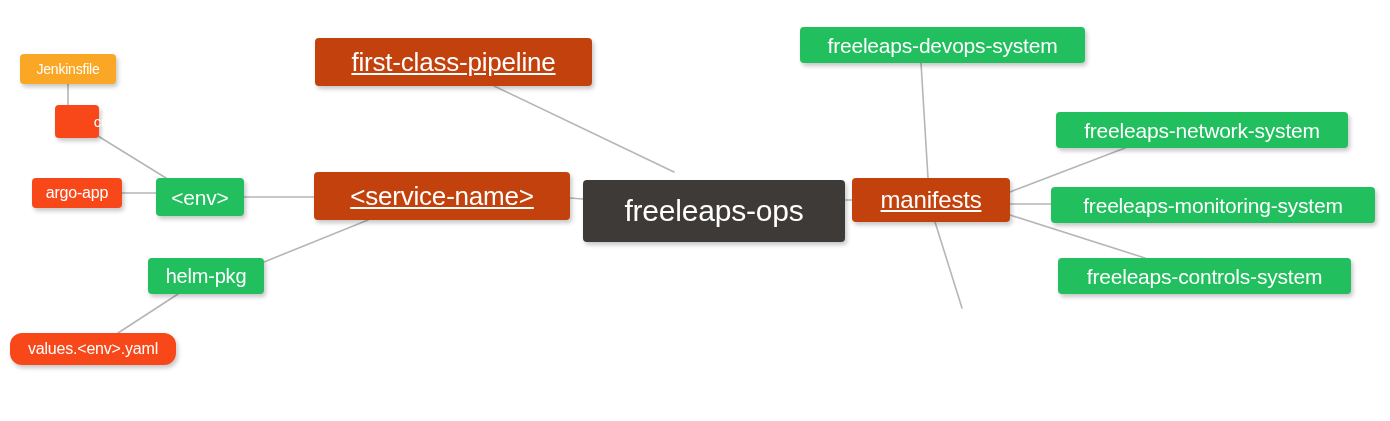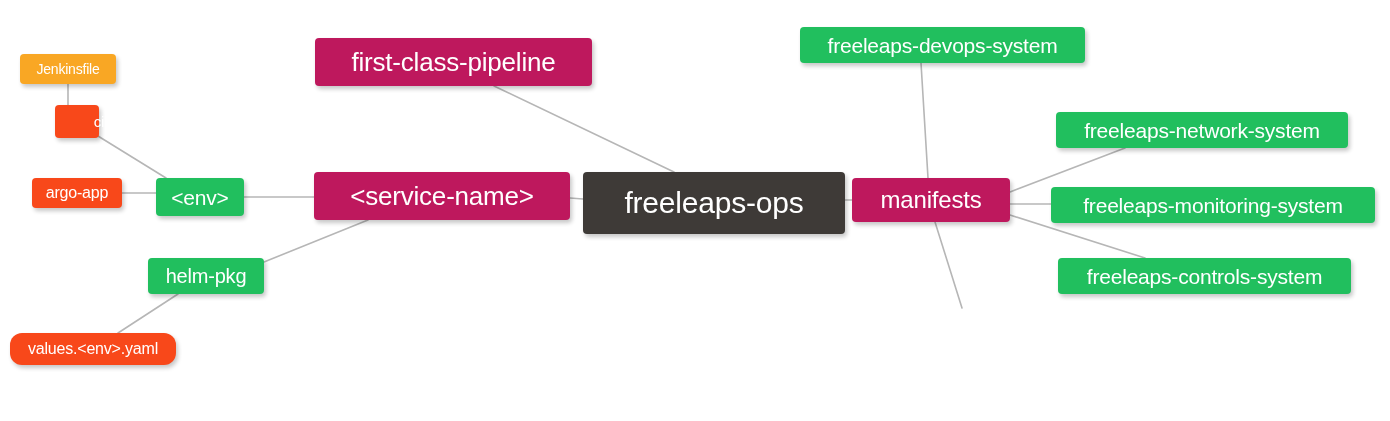--- a/index.html
+++ b/index.html
@@ -34,22 +34,22 @@
     align-items: center;
     justify-content: center;
     color: #ffffff;
     border-radius: 4px;
     white-space: nowrap;
     box-shadow: 2px 3px 4px rgba(0,0,0,0.22);
     letter-spacing: -0.2px;
     line-height: 1;
     z-index: 2;
   }
-  .n-root   { background: #3e3a37; }
-  .n-blue   { background: #be185d; }
+  .n-root   { background: #3e3a37; margin-top: 8px; }
+  .n-blue   { background: #c2410c; text-decoration: underline; }
   .n-green  { background: #21bf5e; }
   .n-red    { background: #f8481a; }
   .n-orange { background: #f9a724; }
 </style>
 </head>
 <body>
 
 <div id="mindmap">
   <svg id="edge-layer" viewBox="0 0 1390 421" width="1390" height="421">
       <line x1="583" y1="199" x2="570" y2="198" stroke="#b6b6b6" stroke-width="1.6" stroke-linecap="round"></line>

